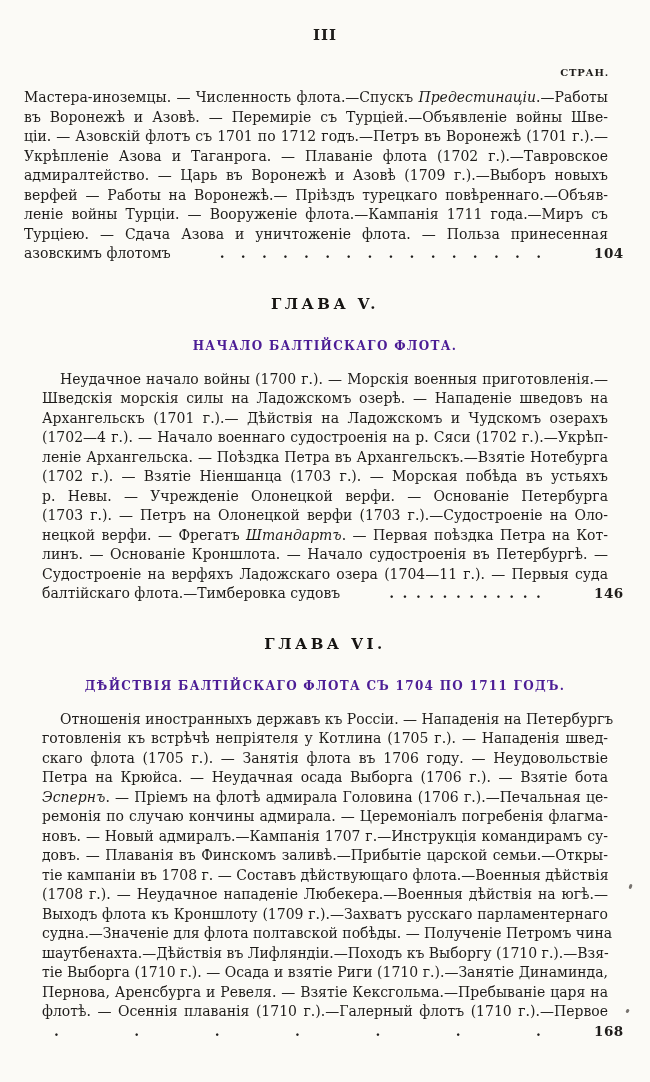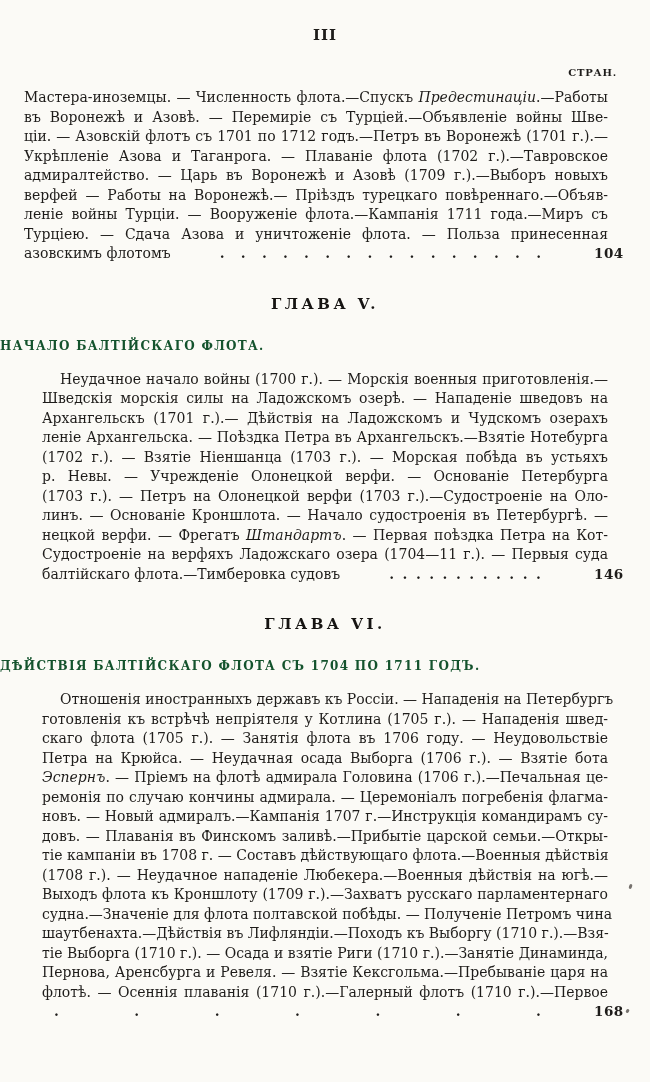--- a/index.html
+++ b/index.html
@@ -22,21 +22,21 @@
     left: 0;
     width: 100%;
     text-align: center;
     font-size: 15px;
     font-weight: bold;
     letter-spacing: 1px;
   }
   .stran {
     position: absolute;
     top: 67px;
-    right: 33px;
+    right: 41px;
     font-size: 10px;
     font-weight: bold;
     letter-spacing: 0.8px;
   }
   main {
     position: absolute;
     top: 88px;
     left: 0;
     right: 0;
   }
@@ -82,26 +82,26 @@
     margin: 30px 0 0 0;
     text-align: center;
     font-size: 15px;
     line-height: 20px;
     font-weight: bold;
     letter-spacing: 3.5px;
     color: #161412;
   }
   h3.subtitle {
     margin: 24px 0 0 0;
-    text-align: left;
+    text-align: center;
     font-size: 12px;
     line-height: 16px;
     font-weight: bold;
     letter-spacing: 1.3px;
-    color: #14532d;
+    color: #4c1d95;
   }
   .para.after-heading { margin-top: 16px; }
   .para.first { margin-top: 0; margin-left: 24px; }
   i { font-style: italic; }
   .speck {
     position: absolute;
     background: #4a4440;
     border-radius: 60% 40% 50% 50%;
     opacity: 0.75;
   }
@@ -151,26 +151,27 @@
         </div>
     </section>
 
     <section class="entry">
       <h2 class="chapter">ГЛАВА V.</h2>
       <h3 class="subtitle">НАЧАЛО БАЛТІЙСКАГО ФЛОТА.</h3>
       <div class="para after-heading">
           <div class="line indent"><span>Неудачное начало войны (1700 г.). — Морскія военныя приготовленія.—</span></div>
           <div class="line"><span>Шведскія морскія силы на Ладожскомъ озерѣ. — Нападеніе шведовъ на</span></div>
           <div class="line"><span>Архангельскъ (1701 г.).— Дѣйствія на Ладожскомъ и Чудскомъ озерахъ</span></div>
+          <div class="line"><span>(1702—4 г.). — Начало военнаго судостроенія на р. Сяси (1702 г.).—Укрѣп-</span></div>
           <div class="line"><span>леніе Архангельска. — Поѣздка Петра въ Архангельскъ.—Взятіе Нотебурга</span></div>
           <div class="line"><span>(1702 г.). — Взятіе Ніеншанца (1703 г.). — Морская побѣда въ устьяхъ</span></div>
           <div class="line"><span>р. Невы. — Учрежденіе Олонецкой верфи. — Основаніе Петербурга</span></div>
           <div class="line"><span>(1703 г.). — Петръ на Олонецкой верфи (1703 г.).—Судостроеніе на Оло-</span></div>
+          <div class="line"><span>нецкой верфи. — Фрегатъ </span><i>Штандартъ</i><span>. — Первая поѣздка Петра на Кот-</span></div>
           <div class="line"><span>линъ. — Основаніе Кроншлота. — Начало судостроенія въ Петербургѣ. —</span></div>
-          <div class="line"><span>нецкой верфи. — Фрегатъ </span><i>Штандартъ</i><span>. — Первая поѣздка Петра на Кот-</span></div>
           <div class="line"><span>Судостроеніе на верфяхъ Ладожскаго озера (1704—11 г.). — Первыя суда</span></div>
           <div class="line last-line">
             <span class="lt"><span>балтійскаго флота.—Тимберовка судовъ</span></span>
             <span class="leader">
               <span>.</span>
               <span>.</span>
               <span>.</span>
               <span>.</span>
               <span>.</span>
               <span>.</span>

